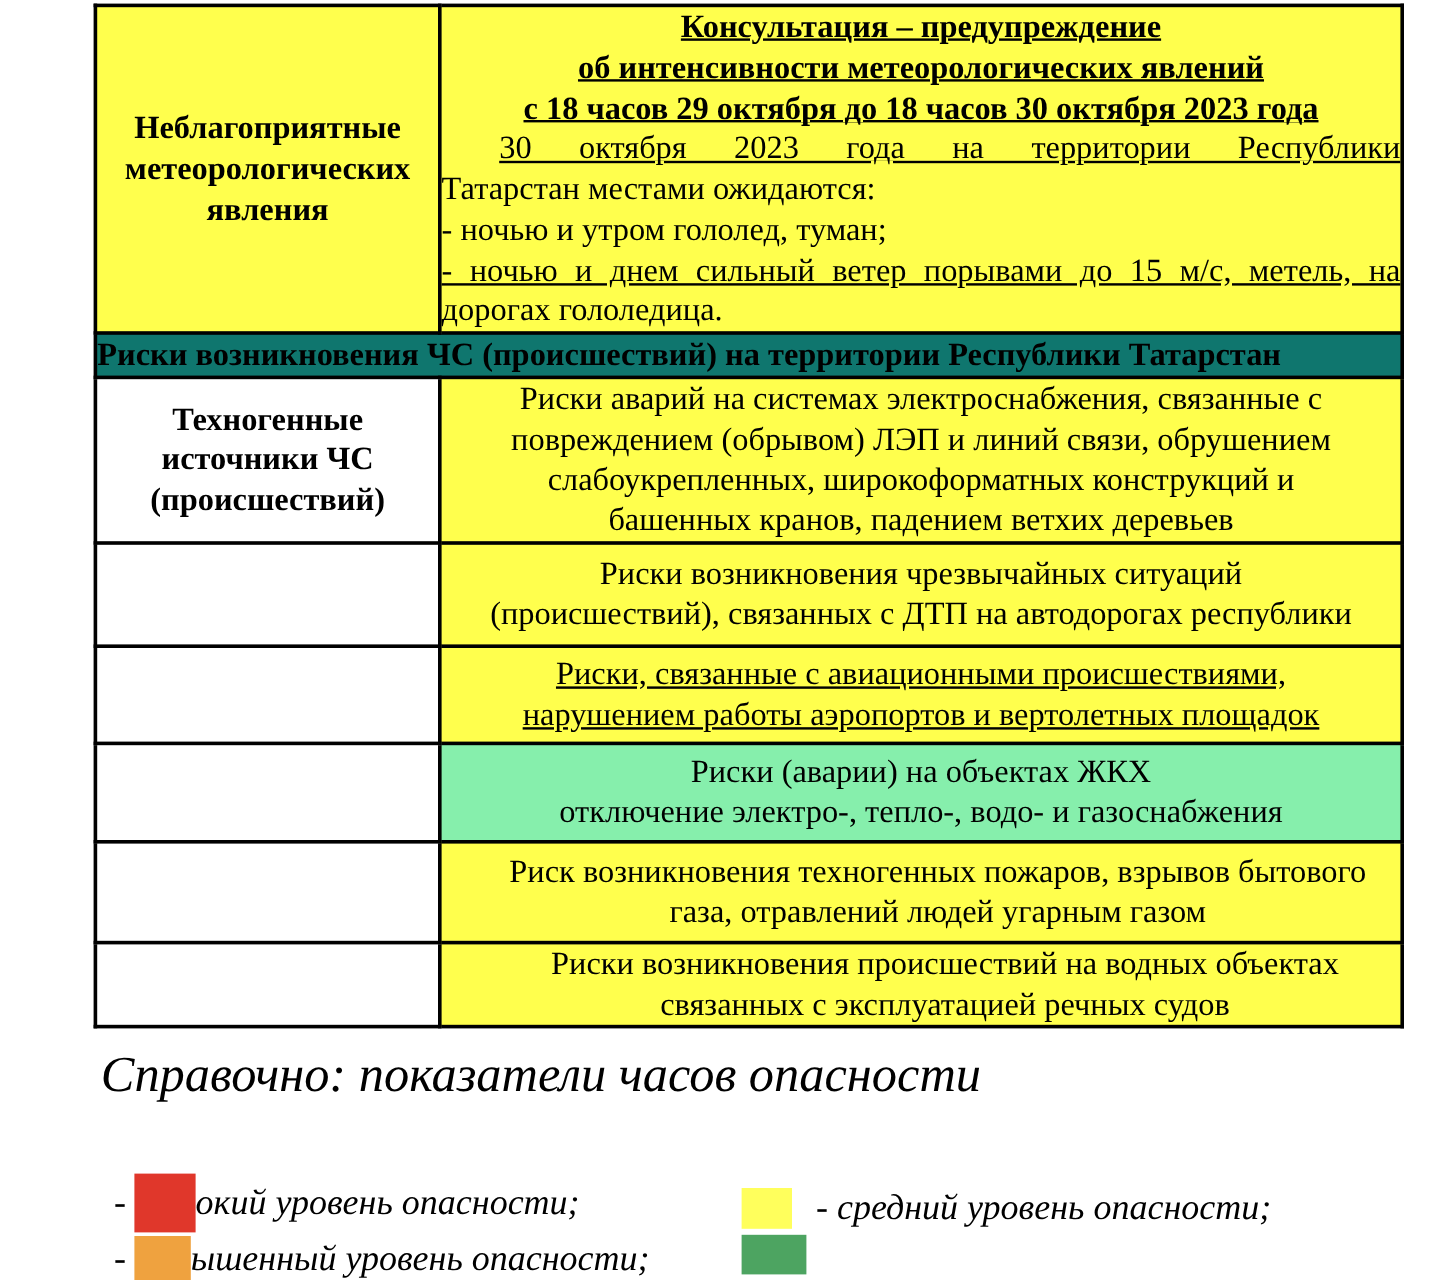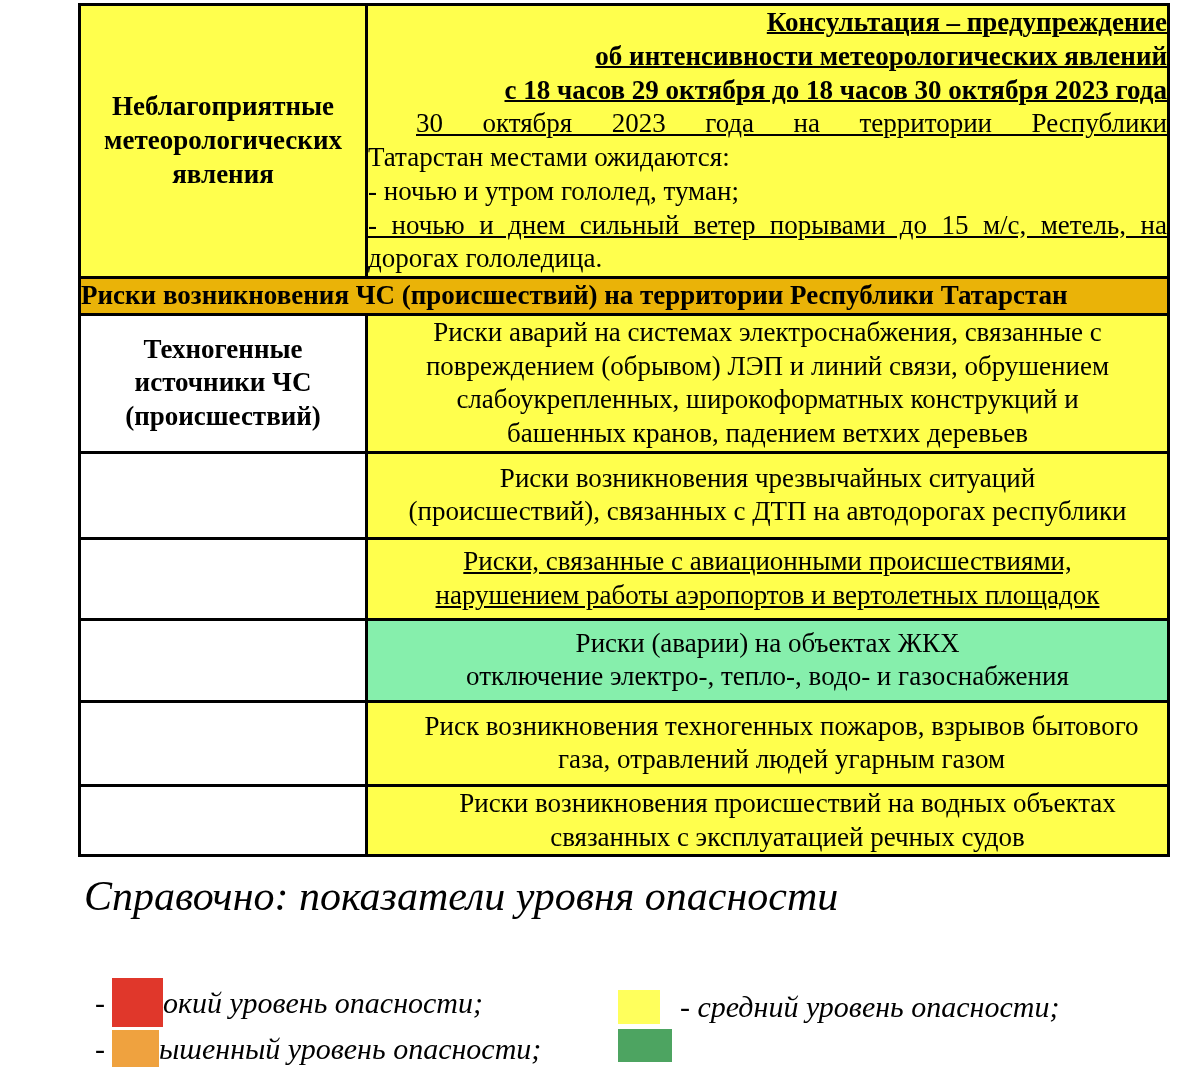--- a/index.html
+++ b/index.html
@@ -15,28 +15,28 @@
   .tbl td{
     border:3px solid #000;vertical-align:middle;padding:0;
     font-size:27px;line-height:1.25;
   }
   .col-left{width:284px;}
   .hdr-left{
     text-align:center;font-weight:bold;font-size:27px;
   }
   .hdr-right{vertical-align:top;padding:2px 8px 0 8px;}
   .hdr-title-line{
-    text-align:right;font-weight:bold;text-decoration:underline;
+    text-align:center;font-weight:bold;text-decoration:underline;
     text-decoration-thickness:2px;
   }
   .hdr-body-line{text-align:left;}
   .hdr-body-line.stretch{text-align:justify;text-align-last:justify;text-decoration:underline;}
   .hdr-body-line.indent{text-indent:48px;}
   .section-cell{
-    background:#eab308;font-weight:bold;font-size:27px;
+    background:#0f766e;font-weight:bold;font-size:27px;
     text-align:left;padding:1px 2px;margin-left:16px;
   }
   .left-cell{
     background:#ffffff;text-align:center;font-weight:bold;
     vertical-align:top;padding-top:10px;
   }
   .risk-cell{
     text-align:center;white-space:pre-line;padding:0 6px;
   }
   .r1{height:136px;} .r2{height:86px;} .r3{height:81px;}
@@ -116,21 +116,21 @@
 газа, отравлений людей угарным газом</td>
   </tr>
   <tr class="r6">
     <td class="col-left left-cell"></td>
     <td class="risk-cell" style="background-color: rgb(255, 255, 77); padding-left: 40px;">Риски возникновения происшествий на водных объектах
 связанных с эксплуатацией речных судов</td>
   </tr>
 </tbody>
   </table>
 
-<div class="ref-title">Справочно: показатели уровня опасности</div>
+<div class="ref-title">Справочно: показатели часов опасности</div>
 
 <div class="legend-item li-high">
   <span class="dash">-</span>
   <span class="swatch sw-high" style="background-color: rgb(224, 55, 43);"></span>
   <span>окий уровень опасности;</span>
 </div>
 
 <div class="legend-item li-elevated">
   <span class="dash">-</span>
   <span class="swatch sw-elevated" style="background-color: rgb(239, 162, 63);"></span>

